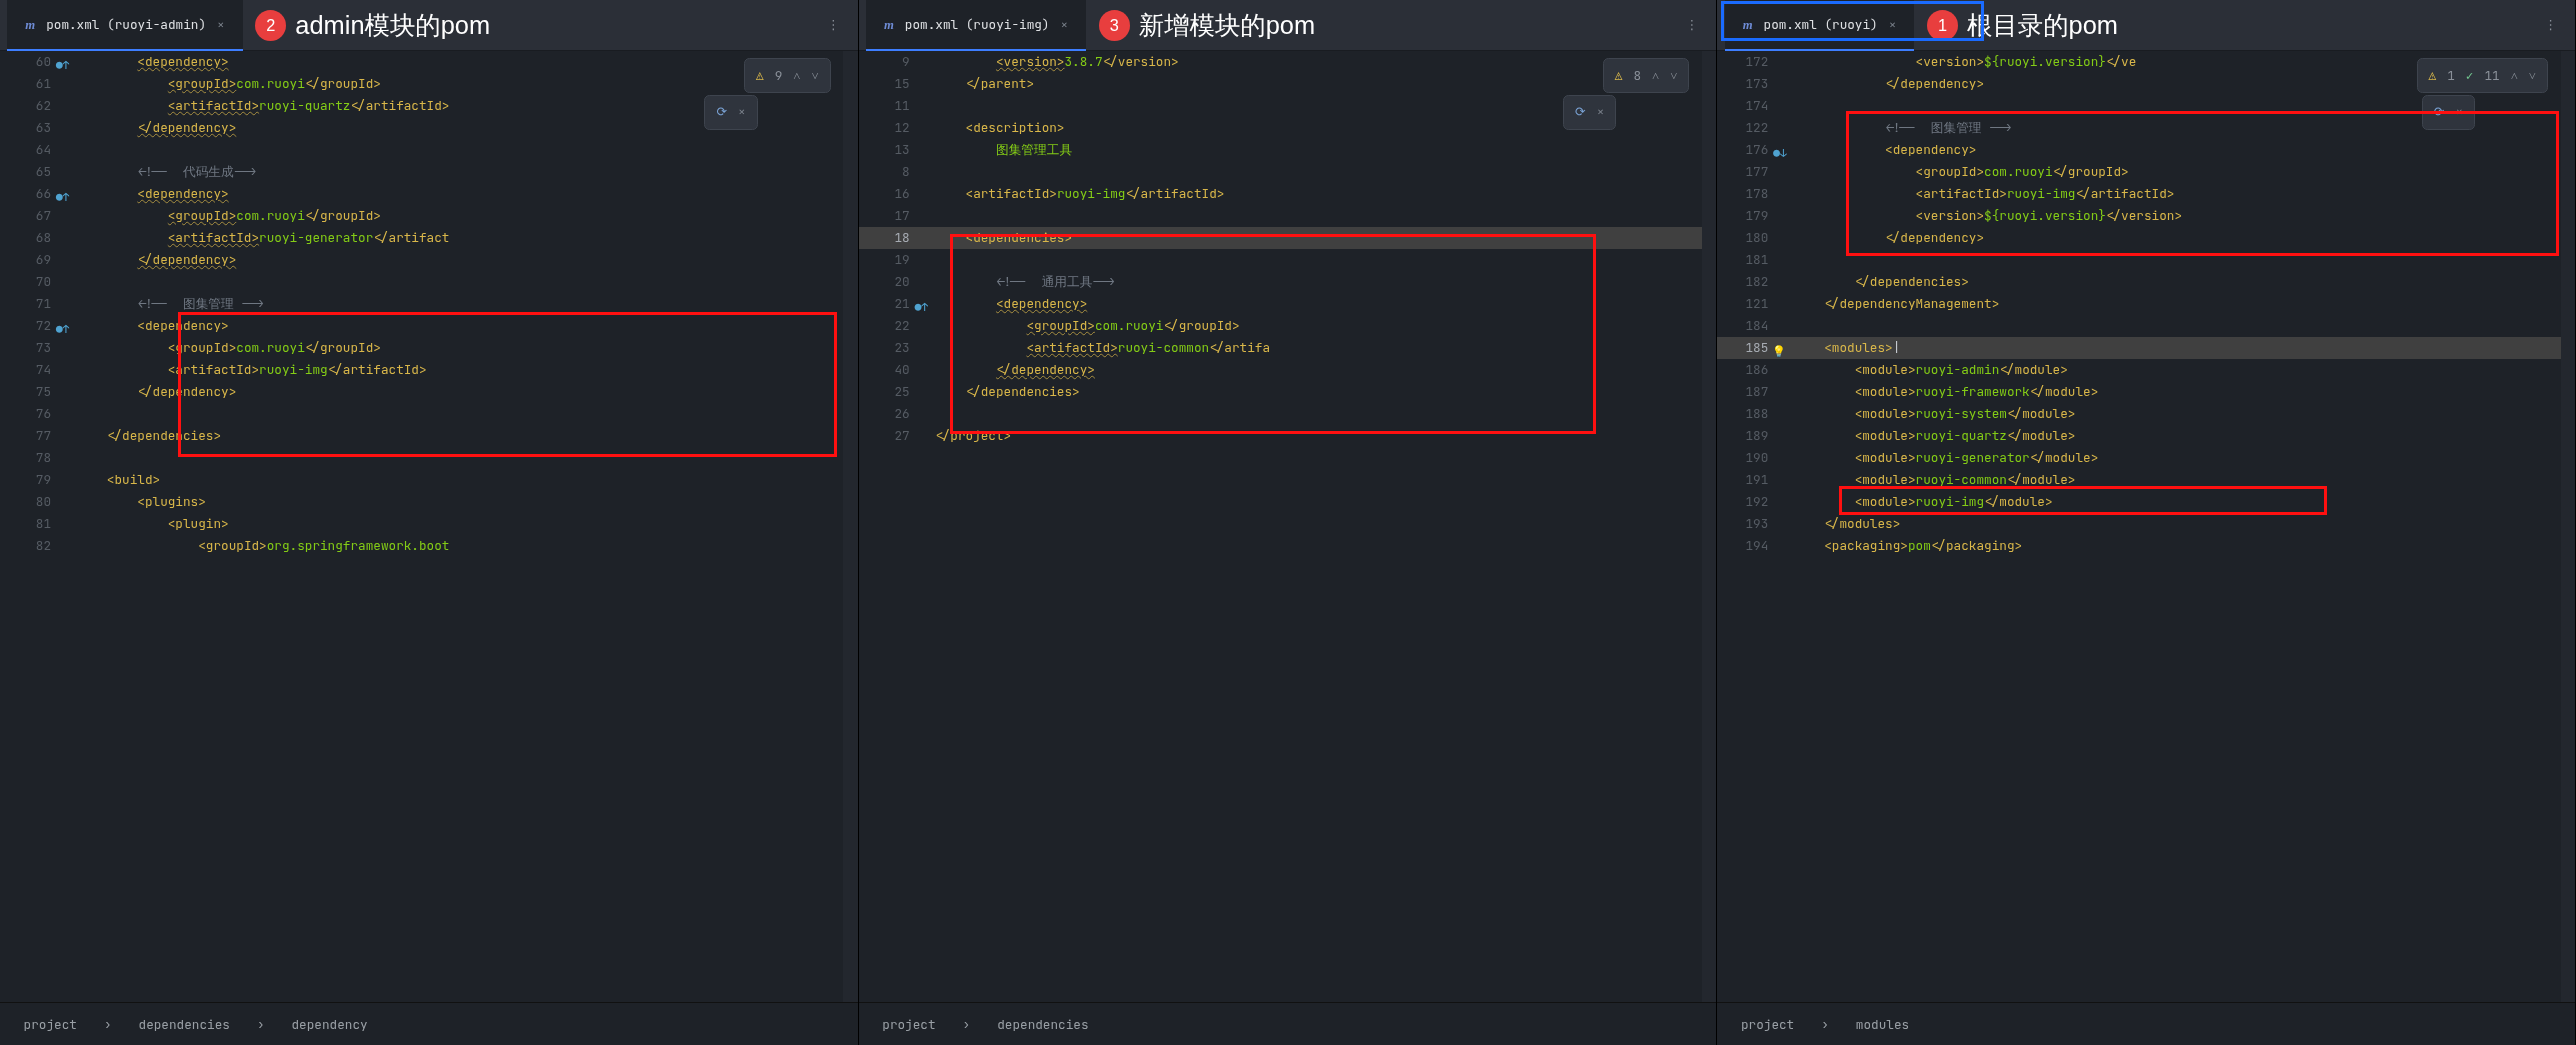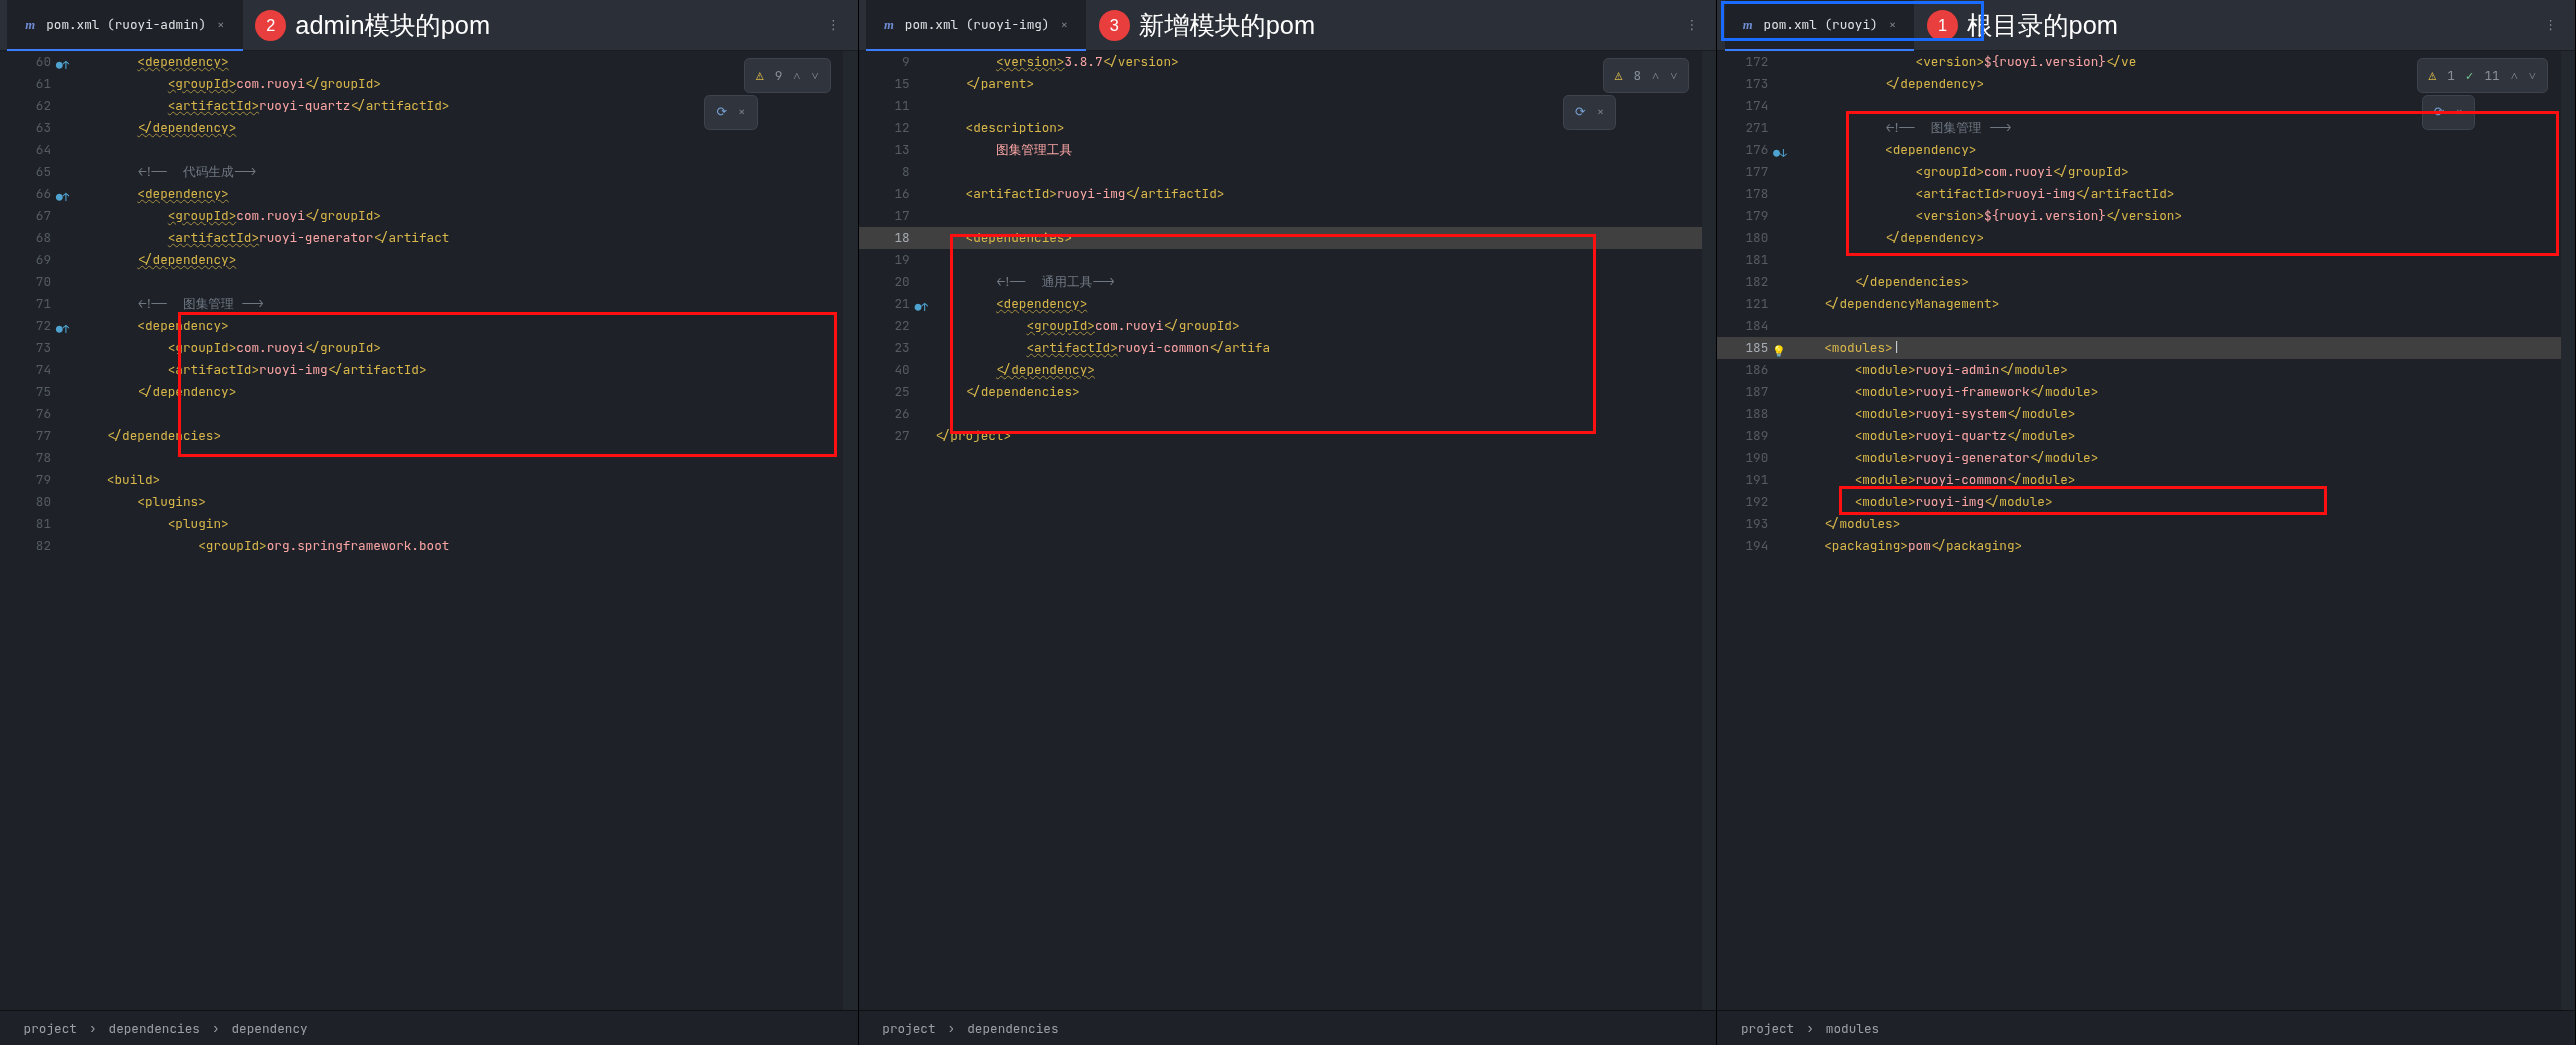--- a/index.html
+++ b/index.html
@@ -24,24 +24,24 @@
 .tabright{margin-left:auto;display:flex;gap:16.3px;color:#8a9099;padding-right:9px}
 .dots{letter-spacing:1.8px}
 .editor{flex:1;position:relative;overflow:hidden}
 .lines{position:absolute;inset:0}
 .line{display:flex;height:var(--rowh)}
 .line.sel{background:#404040}
 .gut{width:71px;text-align:right;padding-right:20px;color:#555b63;position:relative;flex-shrink:0}
 .line.sel .gut{color:#a6abb2}
 .gut .gm{position:absolute;right:1.8px;top:2.7px;font-size:11px}
 .code{white-space:pre;padding-left:5.4px}
-.t{color:var(--tag)}.c{color:var(--comment)}.s{color:var(--text)}.m{color:#fca5a5}
+.t{color:var(--tag)}.c{color:var(--comment)}.s{color:var(--text)}.m{color:#84cc16}
 .wavy{text-decoration:underline wavy rgba(217,183,74,.7);text-decoration-thickness:0.9px}
 .floating{position:absolute;display:flex;gap:11px;align-items:center;background:#2f343d;border:0.9px solid #3e444e;border-radius:5.4px;padding:5.4px 11px;color:#8a9099;font-size:12.7px}
-.breadcrumb{height:36px;display:flex;align-items:center;padding-left:23.6px;gap:12px;color:#9aa0a6;background:#1e2228;border-top:0.9px solid #111}
+.breadcrumb{height:44px;display:flex;align-items:center;padding-left:23.6px;gap:27px;color:#9aa0a6;background:#1e2228;border-top:0.9px solid #111}
 .annot{position:absolute;border:3.6px solid var(--highlight-border);pointer-events:none}
 .annot.blue{border-color:var(--highlight-blue)}
 .vscroll{position:absolute;right:0;top:0;bottom:0;width:14.5px;background:#23272e}
 </style>
 </head>
 <body>
 
 <div class="wrap">
 
   <div class="pane">
@@ -301,21 +301,21 @@
           </div>
           <div class="line">
             <div class="gut">173</div>
             <div class="code">            <span class="t">&lt;/dependency&gt;</span></div>
           </div>
           <div class="line">
             <div class="gut">174</div>
             <div class="code"></div>
           </div>
           <div class="line">
-            <div class="gut">271</div>
+            <div class="gut">122</div>
             <div class="code">            <span class="c">&lt;!--  图集管理 --&gt;</span></div>
           </div>
           <div class="line">
             <div class="gut">176<span class="gm" style="color: rgb(79, 163, 209);">●↓</span></div>
             <div class="code">            <span class="t">&lt;dependency&gt;</span></div>
           </div>
           <div class="line">
             <div class="gut">177</div>
             <div class="code">                <span class="t">&lt;groupId&gt;</span><span class="m">com.ruoyi</span><span class="t">&lt;/groupId&gt;</span></div>
           </div>

